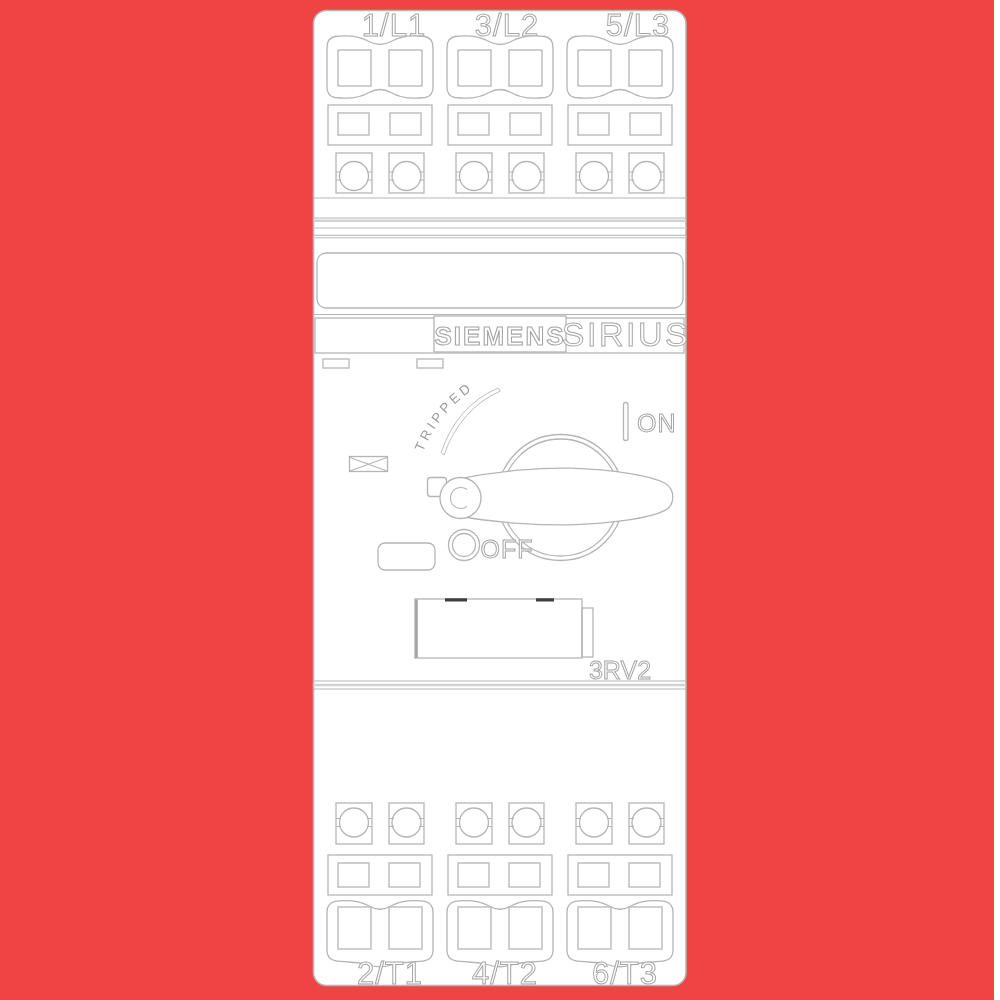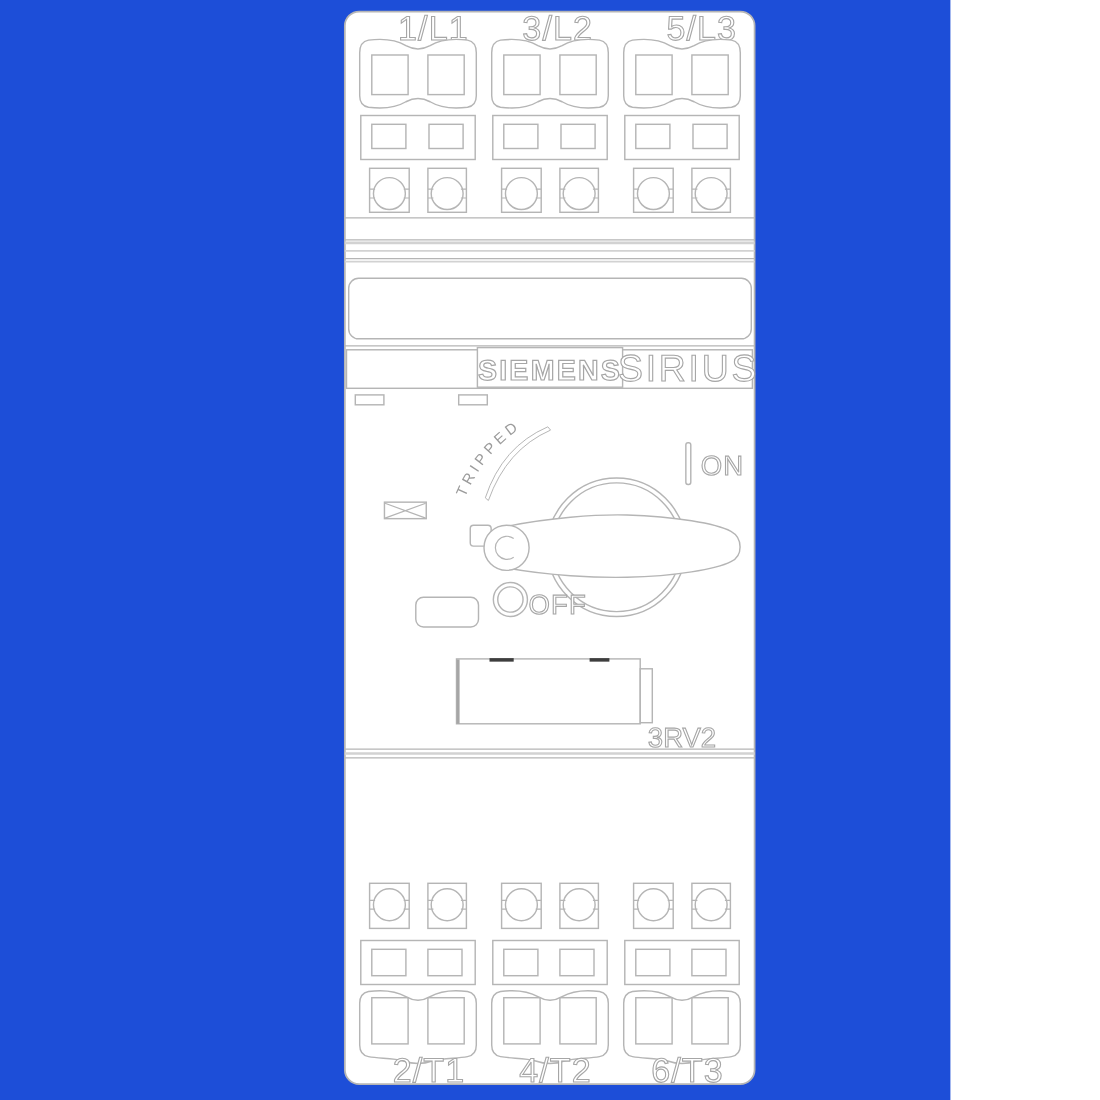--- a/index.html
+++ b/index.html
@@ -1,16 +1,16 @@
 <!DOCTYPE html>
 <html><head>
 <meta charset="utf-8">
 <style>
   html,body{margin:0;padding:0;background:#ffffff;}
-  .stage{position:relative;width:864px;height:1000px;background:#1d4ed8;overflow:hidden;}
+  .stage{position:relative;width:994px;height:1000px;background:#ef4444;overflow:hidden;}
   svg{display:block;}
   .ln{fill:none;stroke:#b5b5b5;stroke-width:1.3;}
   .fw{fill:#ffffff;stroke:#b5b5b5;stroke-width:1.3;}
   .thin{fill:none;stroke:#b5b5b5;stroke-width:1.1;}
   .lt{fill:none;stroke:#d2d2d2;stroke-width:2.4;}
   .hollow{fill:#ffffff;stroke:#a6a6a6;stroke-width:1;font-family:"Liberation Sans",sans-serif;}
   .hollow-bold{fill:#ffffff;stroke:#a6a6a6;stroke-width:1.1;font-family:"Liberation Sans",sans-serif;font-weight:bold;}
   .soft{fill:#9b9b9b;stroke:none;font-family:"Liberation Sans",sans-serif;}
   .tick{fill:#3e3e3e;stroke:none;}
 </style>

